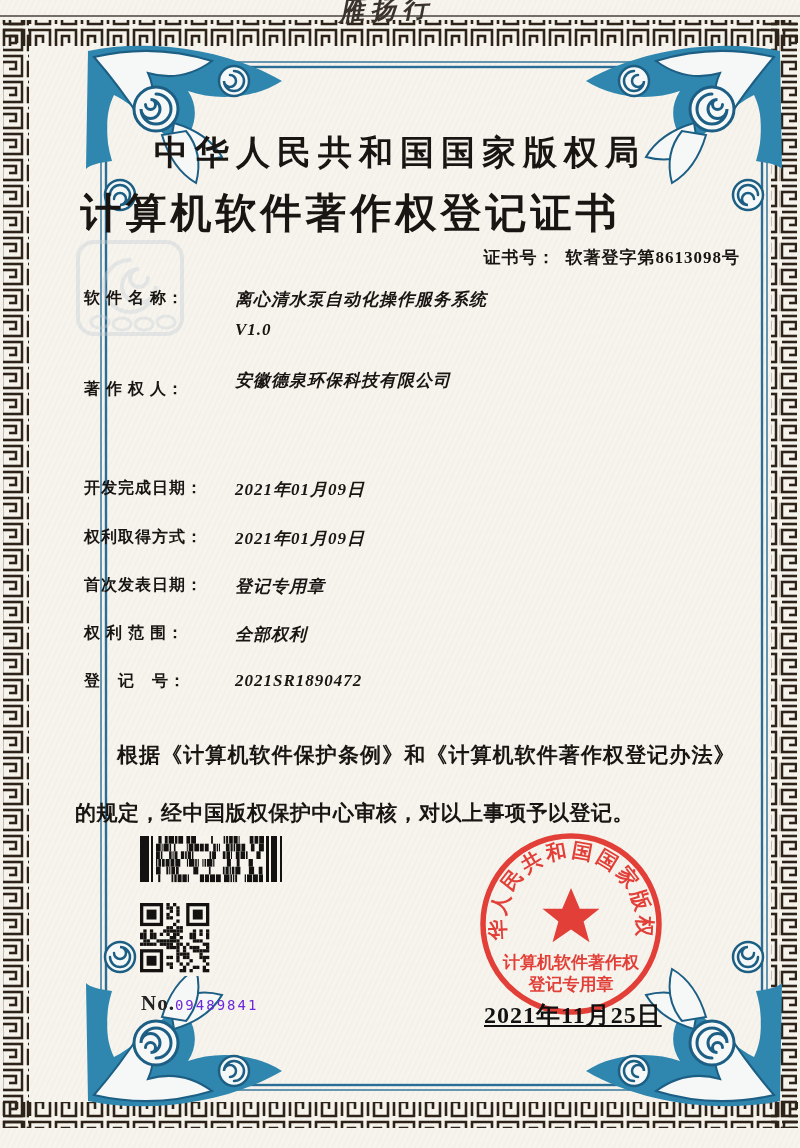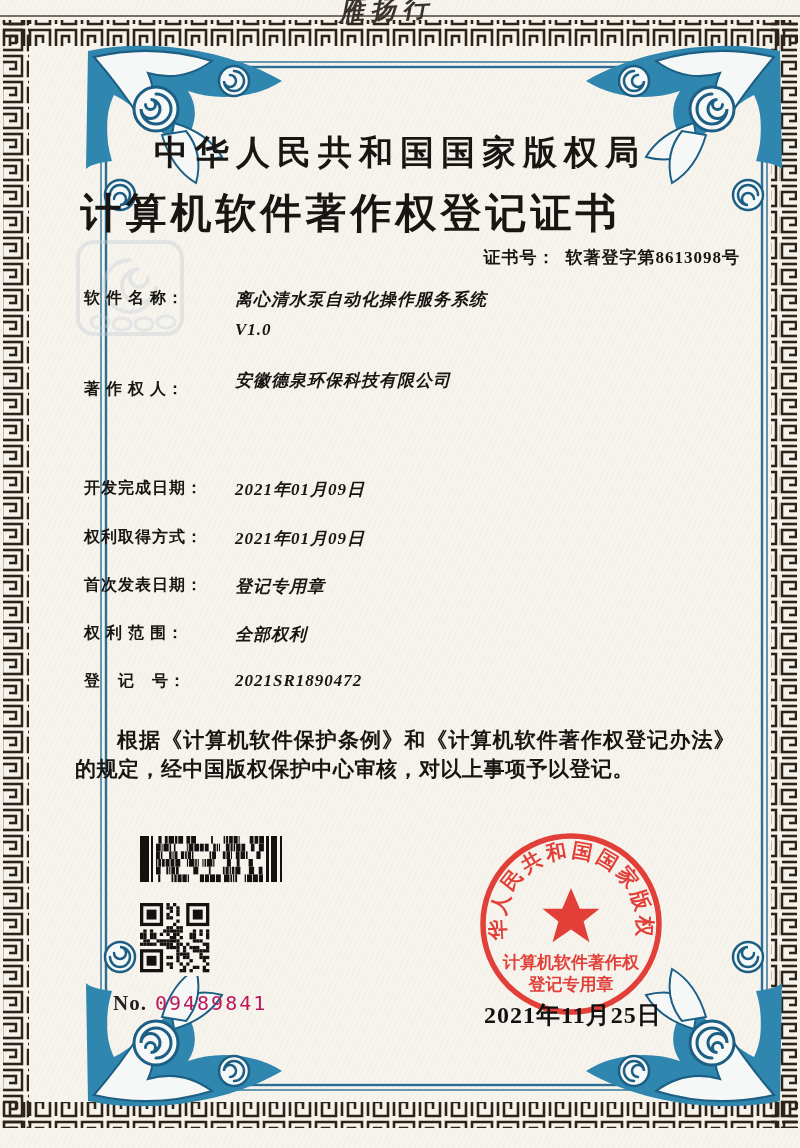--- a/index.html
+++ b/index.html
@@ -27,29 +27,29 @@
   }
   .certno{
     left:0;top:246px;width:740px;text-align:right;
     font-size:17px;font-weight:bold;letter-spacing:1px;
   }
   .certno .lbl{margin-right:10px;}
   .field-label{left:84px;font-size:16px;font-weight:bold;white-space:pre;letter-spacing:1px;}
   .field-value{left:235px;font-size:17px;font-weight:bold;letter-spacing:1px;white-space:nowrap;font-style:italic;}
   .statement{
     left:75px;top:726px;width:660px;font-size:21px;font-weight:bold;
-    line-height:29px;text-align:justify;text-indent:2em;letter-spacing:0.5px;
+    line-height:58px;text-align:justify;text-indent:2em;letter-spacing:0.5px;
   }
   .serial{left:113px;top:991px;font-size:21px;white-space:nowrap;}
-  .serial .no{font-weight:bold;letter-spacing:1px;color:#222;}
+  .serial .no{font-weight:bold;letter-spacing:1px;color:#222;margin-left:28px;}
   .serial .digits{
     font-family:"DejaVu Sans Mono","Liberation Mono",monospace;
-    color:#be185d;font-size:20px;letter-spacing:2px;margin-left:8px;
-  }
-  .issue-date{left:484px;top:999px;font-size:24px;font-weight:bold;letter-spacing:1px;color:#111;}
+    color:#6d28d9;font-size:14px;letter-spacing:2px;
+  }
+  .issue-date{left:484px;top:999px;font-size:24px;font-weight:bold;letter-spacing:1px;color:#111;text-decoration:underline;}
 </style>
 </head>
 <body>
 
 <div class="texture"></div>
 
 <svg class="deco" width="800" height="1148" viewBox="0 0 800 1148">
   <defs>
     <pattern id="gk" width="26" height="26" patternUnits="userSpaceOnUse">
       <path d="M4 24 V4 H24 V24 H10 V10 H17 V17" fill="none" stroke="#2e2318" stroke-width="2.6"></path>

